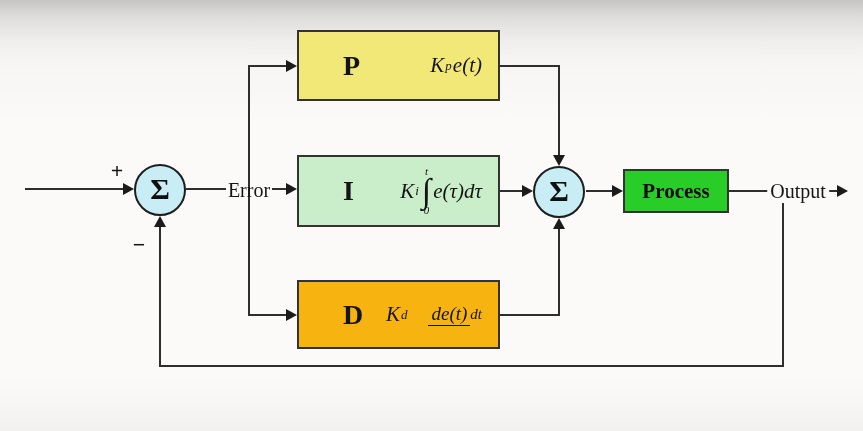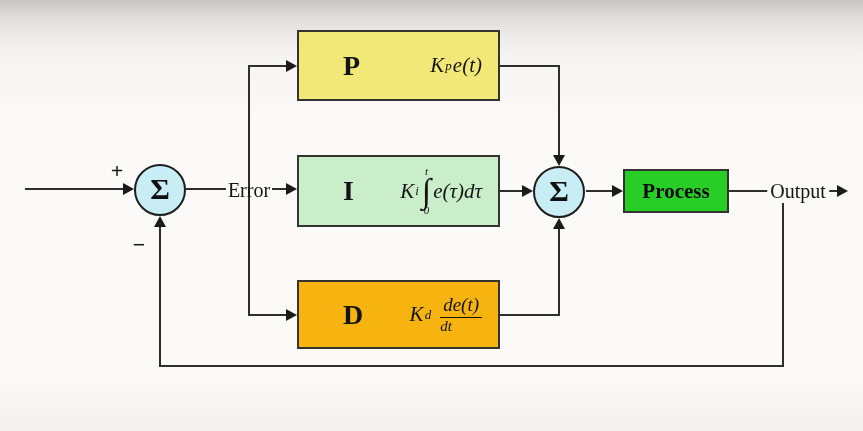--- a/index.html
+++ b/index.html
@@ -76,22 +76,23 @@
     line-height: 0.8;
     font-style: italic;
   }
   .int-glyph {
     font-size: 34px;
     line-height: 0.9;
     font-style: normal;
   }
   .frac {
     display: inline-flex;
-    flex-direction: column;
-    margin-left: 8px;
+    flex-direction: row;
+    align-items: center;
+    margin-left: 20px;
     line-height: 1.15;
   }
   .frac-num {
     font-size: 19px;
     border-bottom: 1.6px solid #141414;
     padding: 0 3px 1px 3px;
   }
   .frac-den { font-size: 15px; font-family: Liberation Serif, serif; }
   .process-block {
     justify-content: center;

